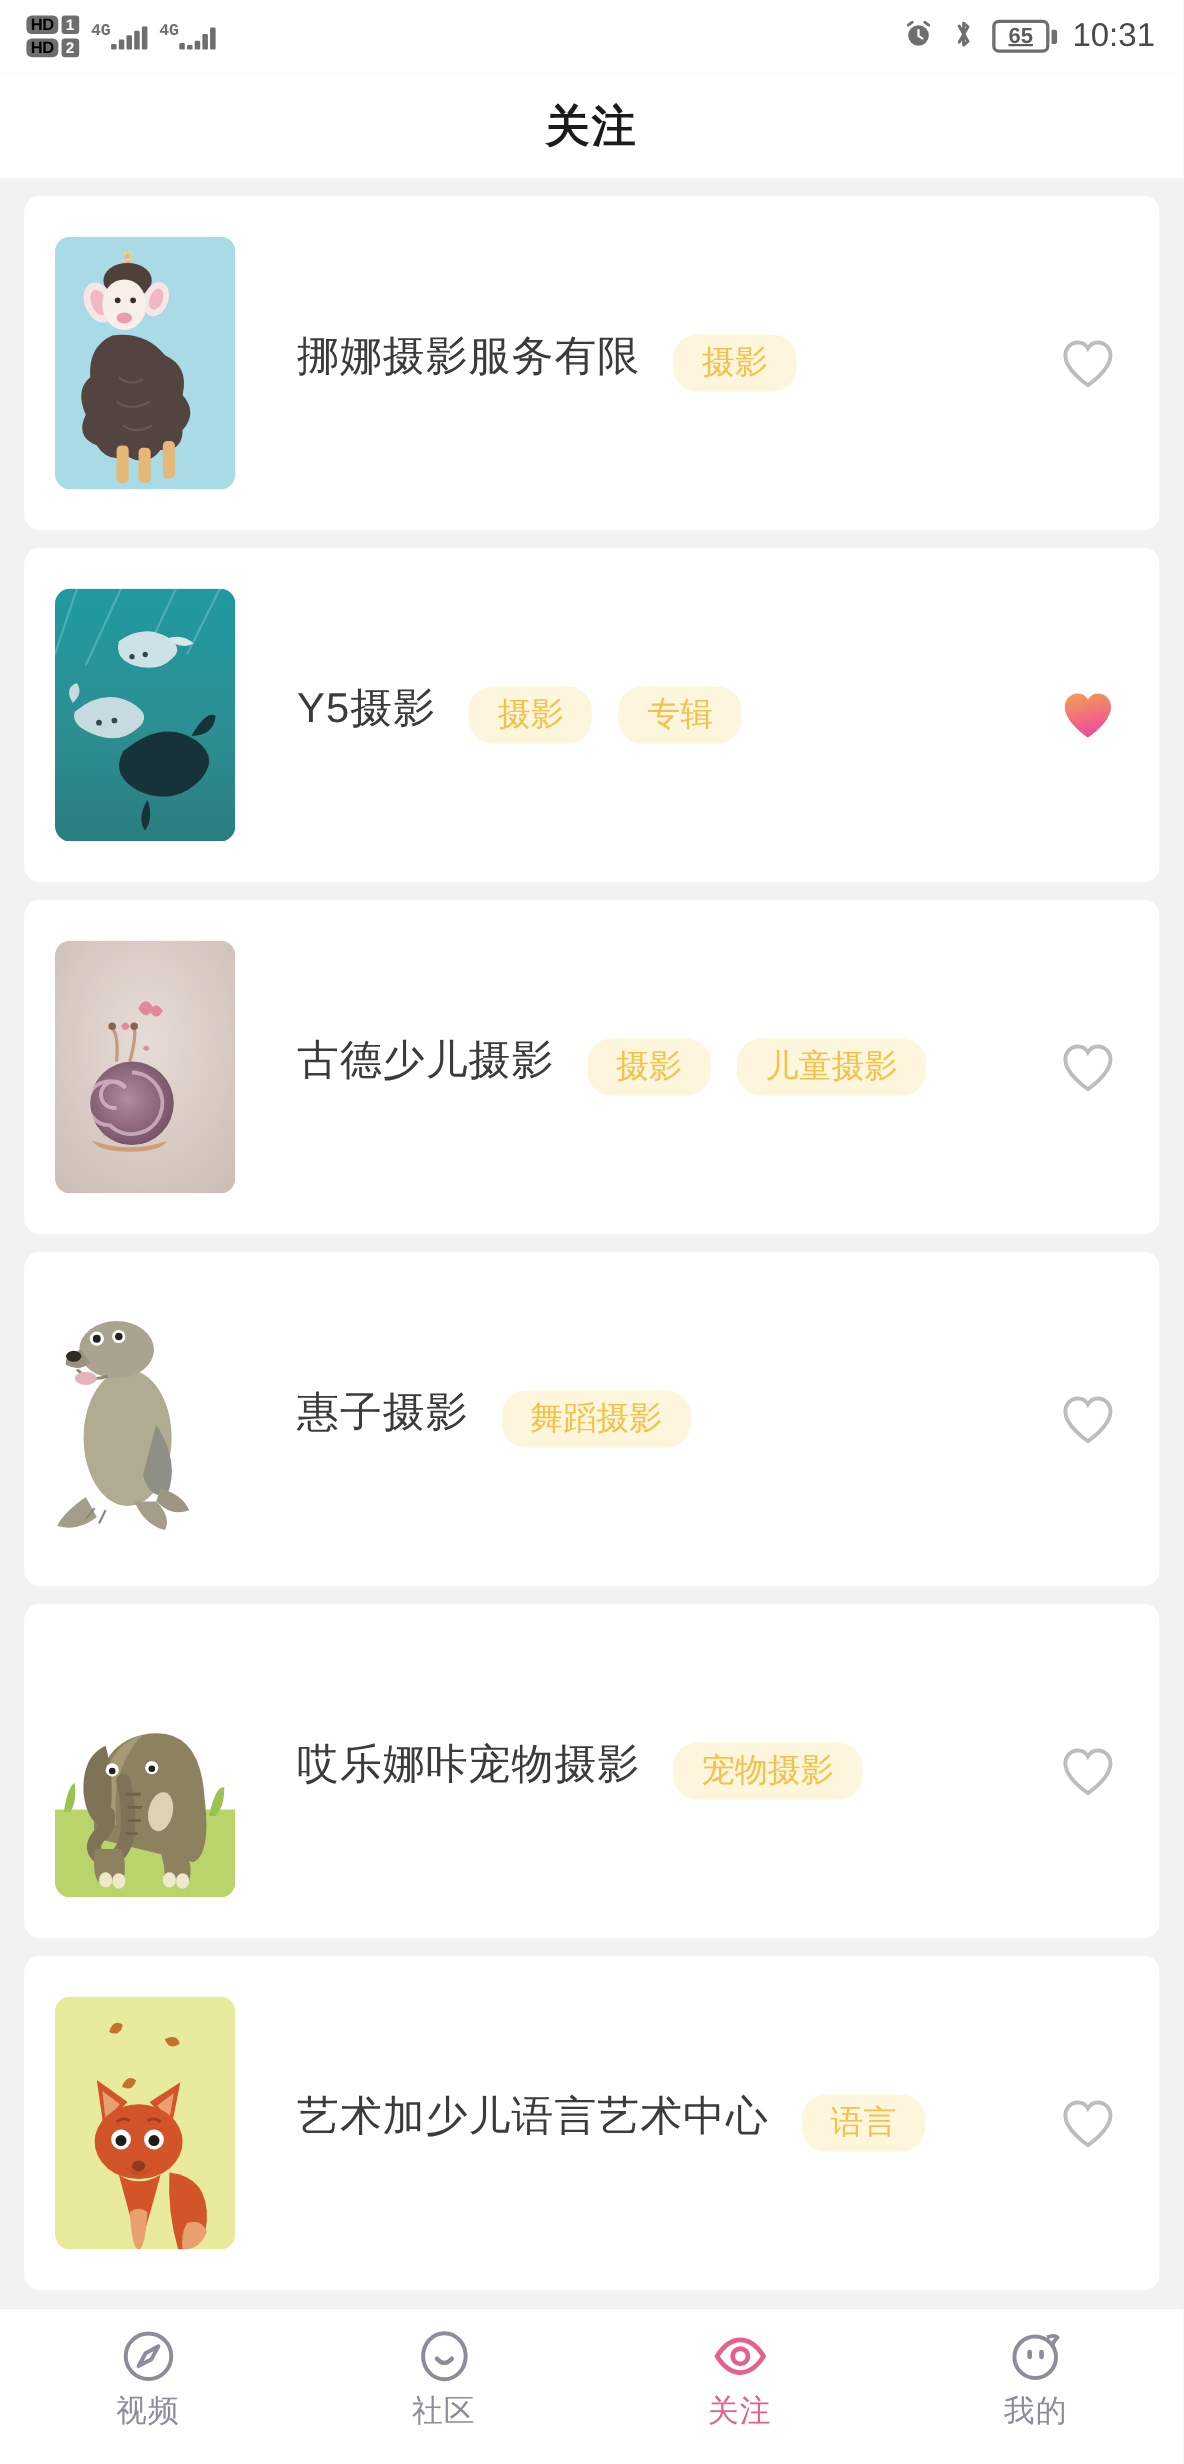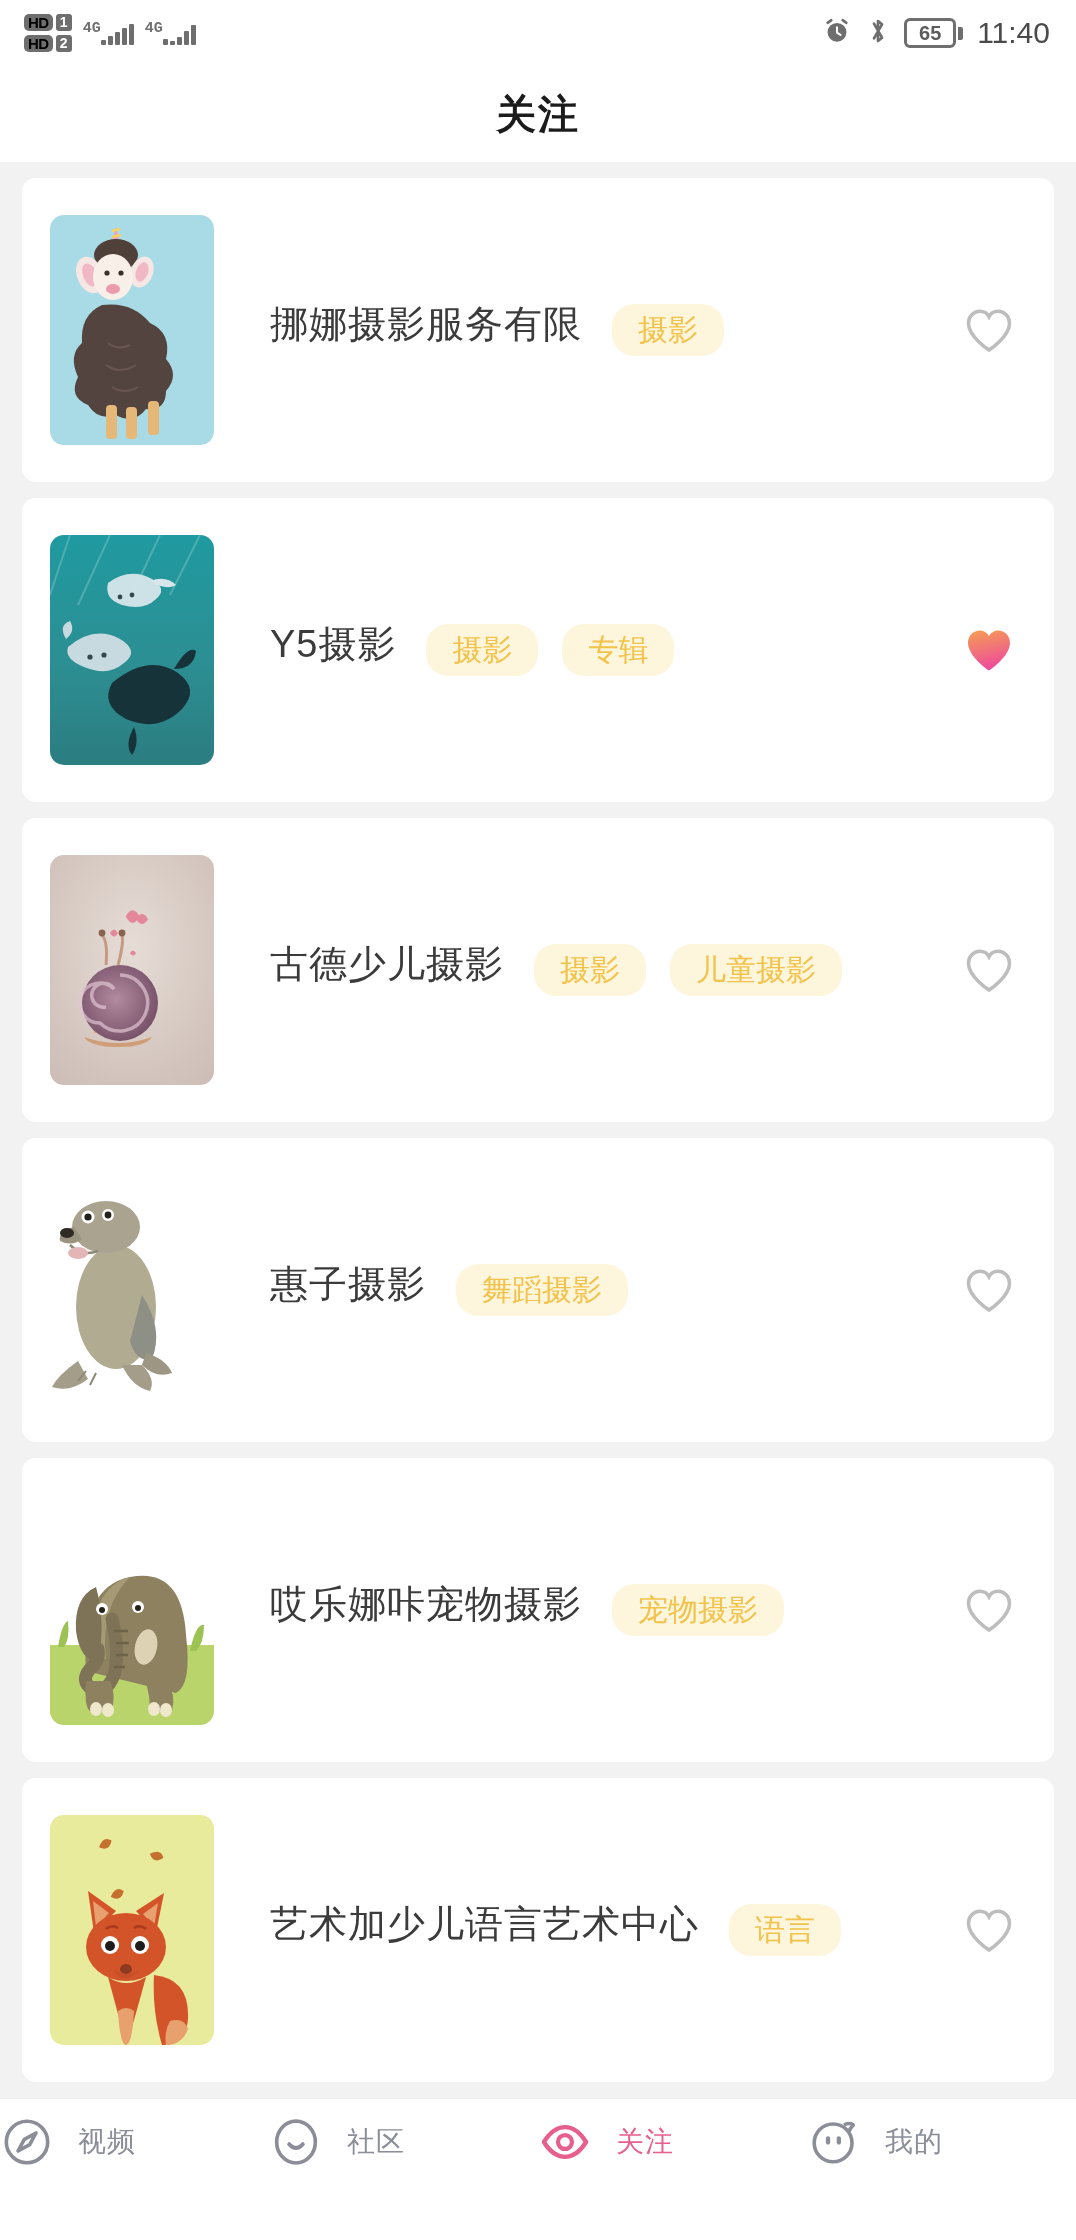--- a/index.html
+++ b/index.html
@@ -59,21 +59,21 @@
 
   .sb-right { display: flex; align-items: center; gap: 14px; }
   .battery {
     display: flex; align-items: center;
   }
   .batt-body {
     width: 52px; height: 30px;
     border: 3px solid #6e6e6e; border-radius: 6px;
     display: flex; align-items: center; justify-content: center;
   }
-  .batt-num { font-size: 20px; color: #5c5c5c; font-weight: bold; line-height: 1; }
+  .batt-num { font-size: 20px; color: #5c5c5c; font-weight: bold; line-height: 1; text-decoration: underline; }
   .batt-cap { width: 5px; height: 13px; background: #6e6e6e; border-radius: 0 2px 2px 0; margin-left: 2px; }
   .clock { font-size: 30px; color: #4a4a4a; letter-spacing: 0px; }
 
   
   .titlebar {
     height: 96px;
     background: #ffffff;
     display: flex; align-items: center; justify-content: center;
     flex: 0 0 auto;
   }
@@ -145,23 +145,23 @@
     height: 142px;
     background: #ffffff;
     border-top: 1px solid #ededed;
     display: flex;
     align-items: flex-start;
     padding-top: 16px;
   }
   .tab {
     flex: 1 1 0;
     display: flex;
-    flex-direction: row;
+    flex-direction: column;
     align-items: center;
-    gap: 24px;
+    gap: 4px;
   }
   .tab .ticon { width: 54px; height: 54px; display: block; }
   .tab .tlabel { font-size: 28px; color: #8b8e99; letter-spacing: 1px; }
   .tab.active .tlabel { color: #e7608d; }
 </style>
 </head>
 <body>
 
 <div class="phone">
 
@@ -211,21 +211,21 @@
         <svg width="24" height="32" viewBox="0 0 16 24">
             <path d="M5 6.5L11 17 8 19.5V4.5L11 7 5 17.5" stroke="#6e6e6e" stroke-width="2" fill="none" stroke-linejoin="round" stroke-linecap="round"></path>
           </svg>
       </span>
       <span class="battery">
         <span class="batt-body">
             <span class="batt-num">65</span>
           </span>
         <span class="batt-cap"></span>
       </span>
-      <span class="clock">11:40</span>
+      <span class="clock">10:31</span>
     </div>
   </div>
 
   <div class="titlebar">
     <h1>关注</h1>
   </div>
 
   <div class="list">
 
     <div class="card">

